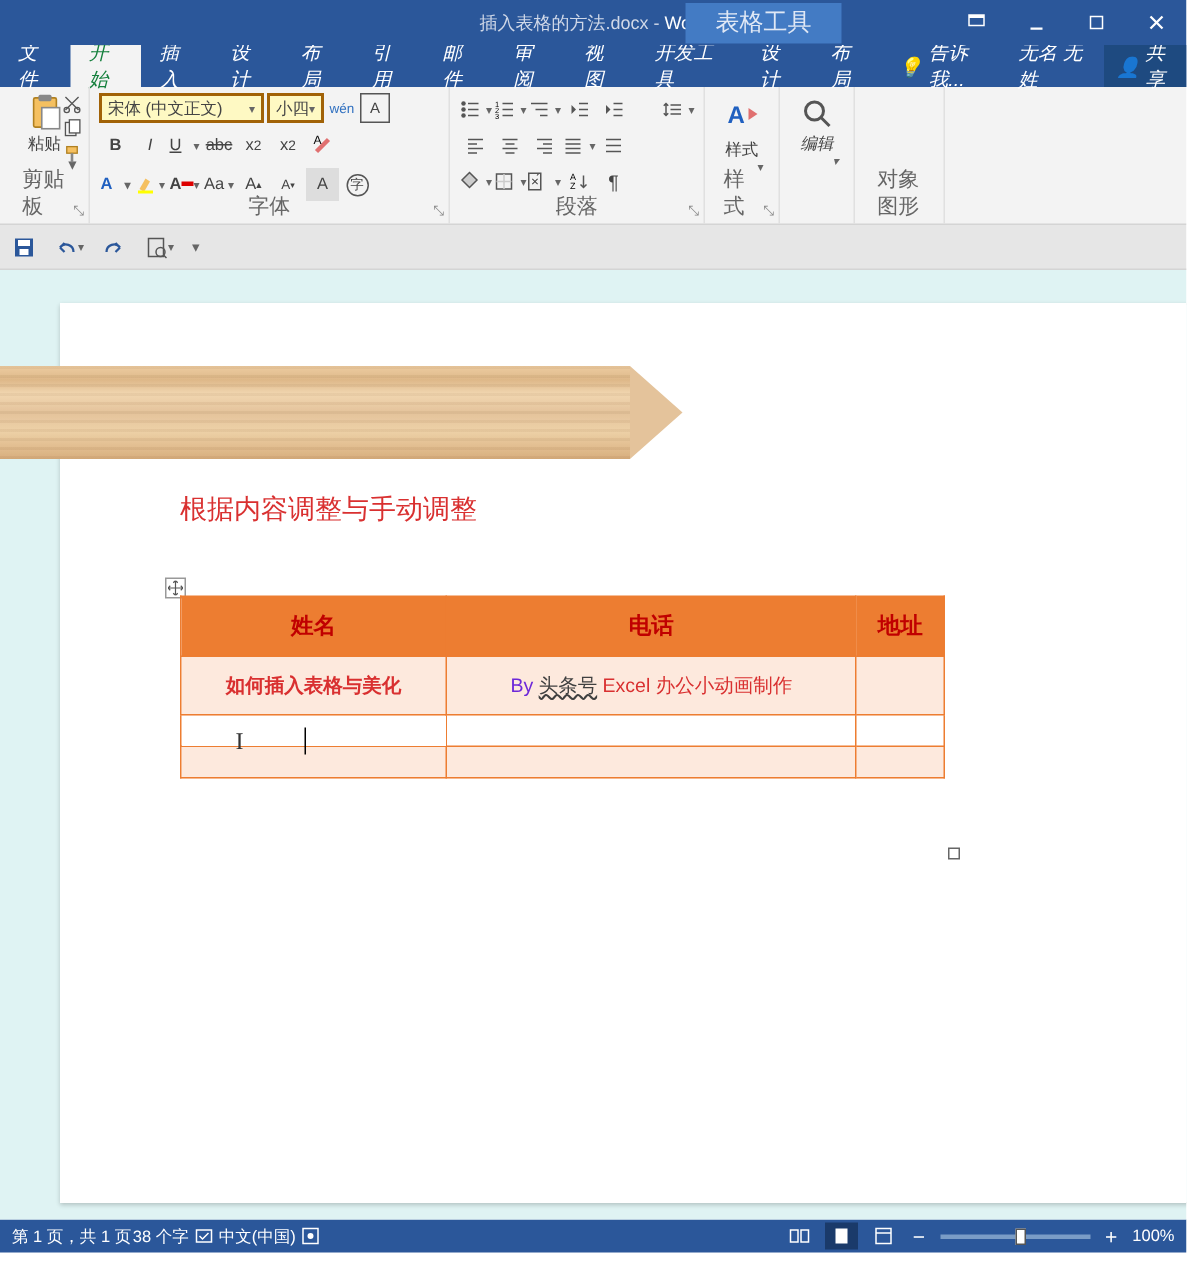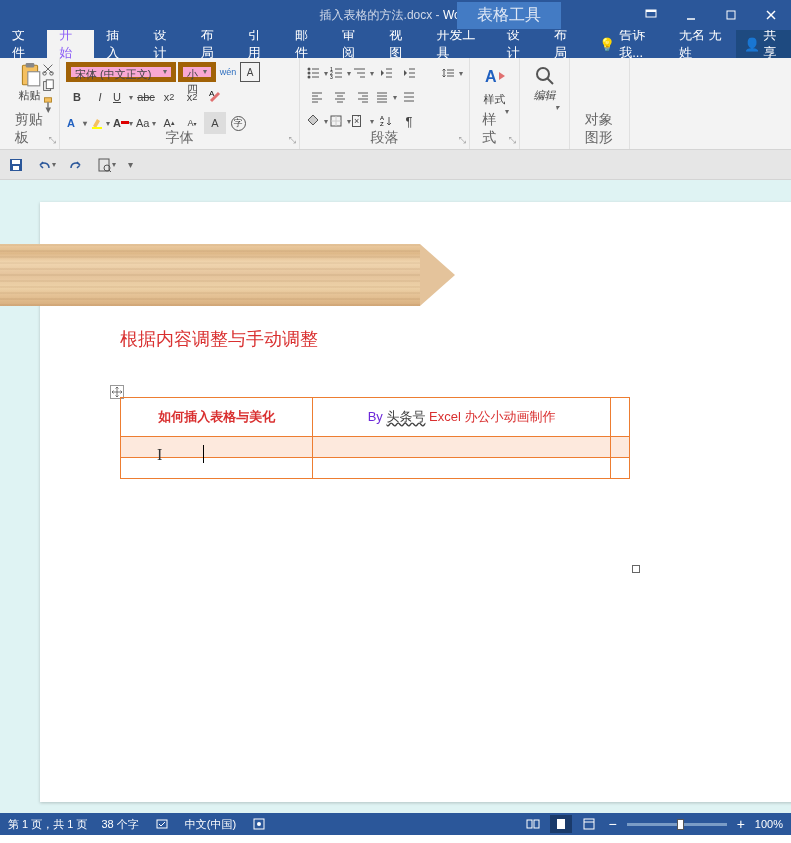--- a/index.html
+++ b/index.html
@@ -6,44 +6,44 @@
 body { width: 791px; height: 843px; background: #fff; overflow: hidden; font-size: 12px; }
 
 .title-bar { height: 30px; background: linear-gradient(to bottom, #2b579a, #2b579a); display: flex; align-items: center; color: #fff; position: relative; }
 .title-text { position: absolute; left: 50%; transform: translateX(-50%); font-size: 12px; color: #d0d8e8; }
 .title-text .app { color: #fff; }
 .ctx-tab { position: absolute; right: 230px; background: #437bc4; padding: 3px 20px; font-size: 16px; color: #e0e8f5; }
 .win-controls { position: absolute; right: 0; display: flex; }
 .win-btn { width: 40px; height: 24px; display: flex; align-items: center; justify-content: center; color: #fff; cursor: pointer; }
 .win-btn svg { width: 12px; height: 12px; }
 
-.menu-bar { height: 28px; background: #2b579a; display: flex; align-items: center; color: #fff; font-size: 13px; }
+.menu-bar { height: 28px; background: #2b579a; display: flex; align-items: center; color: #fff; font-size: 13px; font-style: italic; }
 .menu-item { padding: 0 12px; height: 100%; display: flex; align-items: center; cursor: pointer; }
-.menu-item.active { background: #f3f3f3; color: #8b5cf6; }
+.menu-item.active { background: #f3f3f3; color: #15803d; }
 .menu-right { margin-left: auto; display: flex; align-items: center; height: 100%; }
 .tell-me { display: flex; align-items: center; padding: 0 10px; }
 .bulb { margin-right: 4px; }
 .login { padding: 0 10px; }
 .share { padding: 0 8px; display: flex; align-items: center; background: #1e4a80; height: 100%; }
 
 .ribbon { height: 92px; background: #f3f3f3; border-bottom: 1px solid #d4d4d4; display: flex; font-size: 11px; color: #444; }
 .rib-group { border-right: 1px solid #e0e0e0; padding: 2px 6px; display: flex; flex-direction: column; position: relative; }
 .rib-label { position: absolute; bottom: 2px; left: 50%; transform: translateX(-50%); font-size: 14px; color: #666; }
 .rib-launcher { position: absolute; bottom: 3px; right: 3px; font-size: 9px; color: #888; cursor: pointer; }
 
 .clip-grp { width: 60px; }
 .paste-big { display: flex; flex-direction: column; align-items: center; padding: 2px; cursor: pointer; }
 .paste-big svg { width: 26px; height: 26px; }
 .paste-big span { font-size: 11px; }
 .clip-side { position: absolute; top: 4px; right: 4px; display: flex; flex-direction: column; gap: 3px; }
 .clip-side svg { width: 14px; height: 14px; cursor: pointer; }
 
 .font-grp { width: 240px; }
 .font-row1 { display: flex; gap: 2px; margin-top: 2px; }
-.font-select { height: 20px; border: 5px solid #a16207; background: #f9a8d4; padding: 0 4px; font-size: 11px; display: flex; align-items: flex-start; cursor: pointer; }
+.font-select { height: 20px; border: 2px solid #a16207; background: #fef9c3; padding: 0 4px; font-size: 11px; display: flex; align-items: center; cursor: pointer; }
 .font-name { width: 110px; }
 .font-size { width: 38px; }
 .drop { font-size: 8px; color: #666; margin-left: auto; }
 .font-btn { width: 20px; height: 20px; display: flex; align-items: center; justify-content: center; cursor: pointer; border: 1px solid transparent; }
 .font-row2, .font-row3 { display: flex; gap: 1px; margin-top: 4px; }
 .font-row2 .font-btn, .font-row3 .font-btn { width: 22px; height: 22px; }
 
 .para-grp { width: 170px; }
 .para-row { display: flex; gap: 1px; margin-top: 2px; }
 .para-btn { width: 22px; height: 22px; display: flex; align-items: center; justify-content: center; cursor: pointer; }
@@ -80,21 +80,21 @@
 .doc-table td { border: 1.5px solid #ed7d31; padding: 10px 6px; font-size: 13px; text-align: center; font-family: SimSun, serif; margin-left: 30px; }
 .doc-table tr:nth-child(2) td { background: #fde9dd; }
 .doc-table tr:nth-child(3) td { background: #fff; }
 .doc-table tr:nth-child(4) td { background: #fde9dd; }
 .cell-red { color: #d93030; font-weight: bold; }
 .cell-blue { color: #404040; text-decoration: underline wavy; }
 .cursor-cell { position: relative; }
 .text-cursor { position: absolute; left: 82px; top: 8px; width: 1px; height: 18px; background: #000; }
 .ibeam { position: absolute; left: 36px; top: 9px; font-family: serif; color: #333; font-size: 16px; }
 
-.status-bar { height: 22px; background: #2b579a; display: flex; align-items: center; color: #fff; font-size: 11px; padding: 0 8px; gap: 14px; }
+.status-bar { height: 22px; background: #2b579a; display: flex; align-items: center; color: #fff; font-size: 11px; padding: 0 8px; gap: 1px; }
 .sb-right { margin-left: auto; display: flex; align-items: center; gap: 8px; }
 .sb-btn { cursor: pointer; display: flex; align-items: center; padding: 2px; }
 .sb-btn svg { width: 14px; height: 14px; }
 .zoom-slider { width: 100px; height: 3px; background: #7a9cc6; position: relative; }
 .zoom-thumb { position: absolute; left: 50%; top: -4px; width: 7px; height: 11px; background: #fff; border: 1px solid #555; cursor: pointer; }
 </style>
 </head>
 <body>
 
 <div class="title-bar">
@@ -451,20 +451,25 @@
     <div class="red-heading">根据内容调整与手动调整</div>
 
     <div class="tbl-handle">
       <svg viewBox="0 0 10 10">
           <path d="M5 0v10M0 5h10M5 0l-1.5 1.5M5 0l1.5 1.5M5 10l-1.5-1.5M5 10l1.5-1.5M0 5l1.5-1.5M0 5l1.5 1.5M10 5l-1.5-1.5M10 5l-1.5 1.5" stroke="#555" stroke-width="0.8"></path>
         </svg>
     </div>
 
     <table class="doc-table">
       <tbody>
+          <tr>
+        <th>姓名</th>
+        <th>电话</th>
+        <th>地址</th>
+      </tr>
       <tr>
         <td class="cell-red">如何插入表格与美化</td>
         <td colspan="1"><span style="color:#6d28d9">By </span><span class="cell-blue">头条号</span><span style="color:#d93030"> Excel 办公小动画制作</span></td>
         <td></td>
       </tr>
       <tr>
         <td class="cursor-cell">
           <span class="ibeam">I</span>
           <span class="text-cursor"></span>
         </td>

